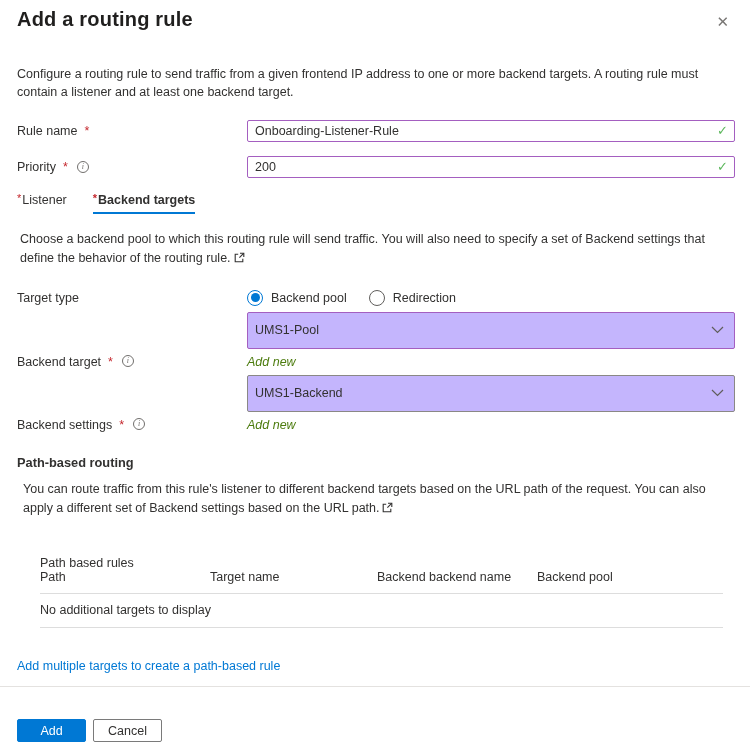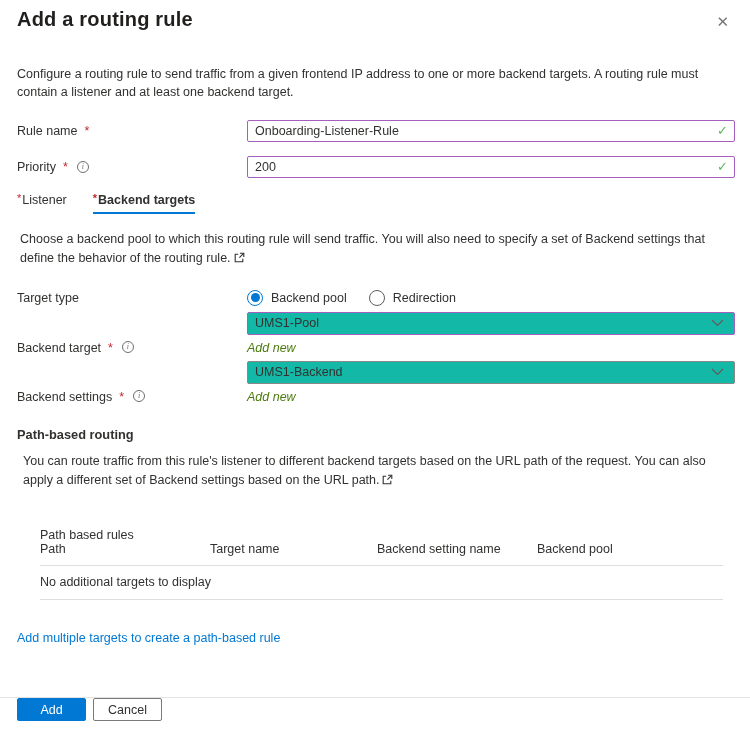--- a/index.html
+++ b/index.html
@@ -52,43 +52,43 @@
   .radio-group { display: flex; gap: 22px; align-items: center; }
   .radio-item { display: flex; align-items: center; gap: 8px; cursor: pointer; }
   .radio-outer { width: 16px; height: 16px; border-radius: 50%; border: 1px solid #605e5c;
     display: inline-flex; align-items: center; justify-content: center; background: #fff; }
   .radio-outer.sel { border: 1px solid #0078d4; }
   .radio-dot { width: 9px; height: 9px; border-radius: 50%; background: #0078d4; }
 
   
   .dd-grid { display: grid; grid-template-columns: 230px 1fr; margin-top: 6px;
     grid-auto-rows: min-content; row-gap: 4px; align-items: center; }
-  .dd { position: relative; height: 23px; border: 1.5px solid #a45fc0; border-radius: 2px;
-    display: flex; align-items: center; padding: 0 28px 0 7px; background: #14b8a6; cursor: pointer; }
+  .dd { position: relative; height: 37px; border: 1.5px solid #a45fc0; border-radius: 2px;
+    display: flex; align-items: center; padding: 0 28px 0 7px; background: #c4b5fd; cursor: pointer; }
   .dd.gray { border: 1px solid #8a8886; }
   .dd .chev { position: absolute; right: 10px; top: 50%; transform: translateY(-50%); display: flex; }
   .add-new { color: #4d7c0f; text-decoration: none; display: inline-block; padding: 2px 0; font-style: italic; }
   .dd-label { display: flex; align-items: flex-start; gap: 4px; }
 
   
   .pbr-heading { font-weight: 700; margin-top: 21px; font-size: 12.8px; }
   .pbr-desc { margin-top: 10px; margin-left: 6px; line-height: 1.5; max-width: 706px; }
 
   .table-wrap { margin-top: 38px; margin-left: 23px; margin-right: 12px; }
   .table-label { }
   .tbl-header { display: grid; grid-template-columns: 170px 167px 160px 1fr;
     padding: 0 0 9px 0; color: #323130; }
   .tbl-divider { border-top: 1px solid #dddddd; }
   .tbl-empty { padding: 9px 0 10px 0; }
 
   .add-multiple { display: inline-block; margin-top: 31px; color: #0078d4; text-decoration: none; }
 
   
-  .footer { position: absolute; left: 0; right: 0; bottom: 0; height: 45px;
-    border-top: 1px solid #e4e2e0; display: flex; align-items: flex-start; padding-left: 17px; gap: 7px; }
+  .footer { position: absolute; left: 0; right: 0; bottom: 0; height: 56px;
+    border-top: 1px solid #e4e2e0; display: flex; align-items: flex-end; padding-left: 17px; gap: 7px; }
   .btn { height: 23px; border-radius: 2px; font-size: 12.5px; cursor: pointer;
     font-family: "Liberation Sans", sans-serif; }
   .btn-primary { width: 69px; background: #0078d4; border: 1px solid #0078d4; color: #fff; }
   .btn-secondary { width: 69px; background: #fff; border: 1px solid #7a7a7a; color: #323130; }
 
   .ext-link-icon { display: inline-block; vertical-align: -1px; margin-left: 3px; }
 </style>
 </head>
 <body>
 
@@ -216,21 +216,21 @@
             <path d="M6 1.2 H9.8 V5" fill="none" stroke="#323130" stroke-width="1.1"></path>
             <path d="M9.6 1.4 L5.4 5.6" fill="none" stroke="#323130" stroke-width="1.1"></path>
           </svg></span>
     </div>
 
     <div class="table-wrap">
       <div class="table-label">Path based rules</div>
       <div class="tbl-header">
         <span>Path</span>
         <span>Target name</span>
-        <span>Backend setting name</span>
+        <span>Backend backend name</span>
         <span>Backend pool</span>
       </div>
       <div class="tbl-divider"></div>
       <div class="tbl-empty">No additional targets to display</div>
       <div class="tbl-divider"></div>
     </div>
 
     <a href="#" class="add-multiple">Add multiple targets to create a path-based rule</a>
 
   </div>

